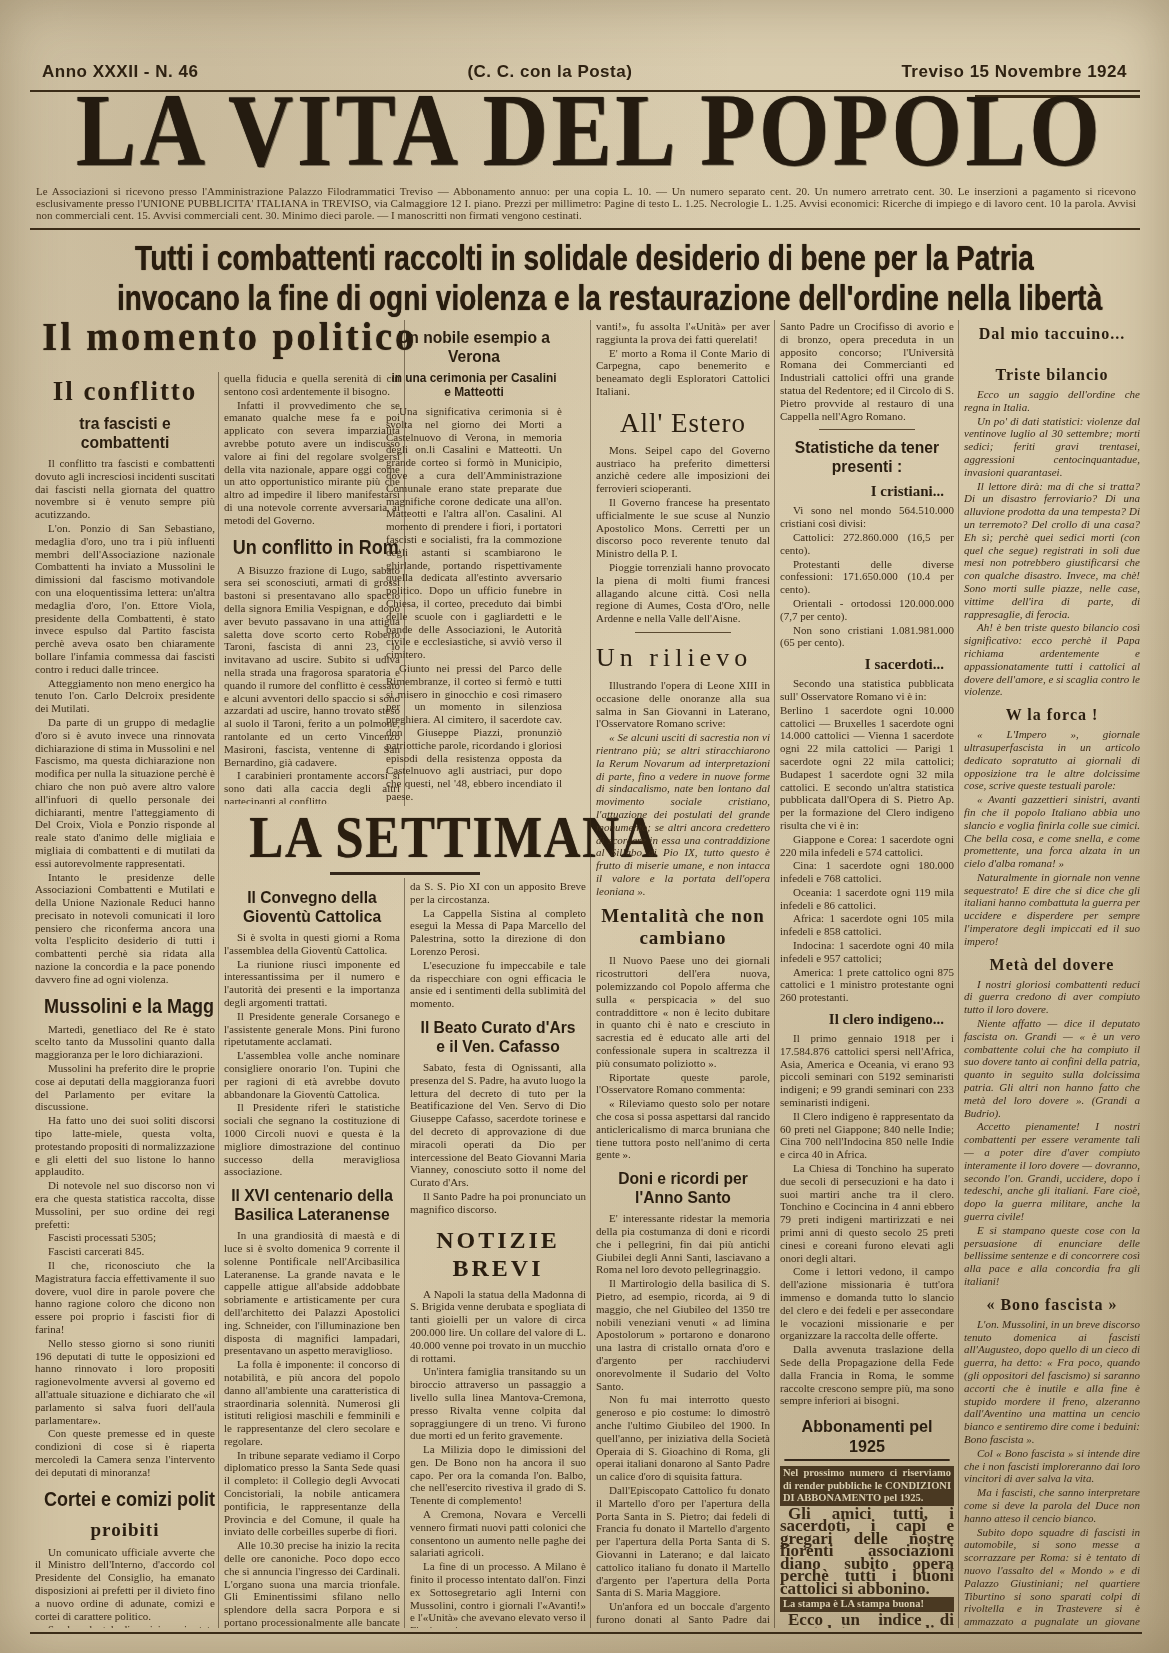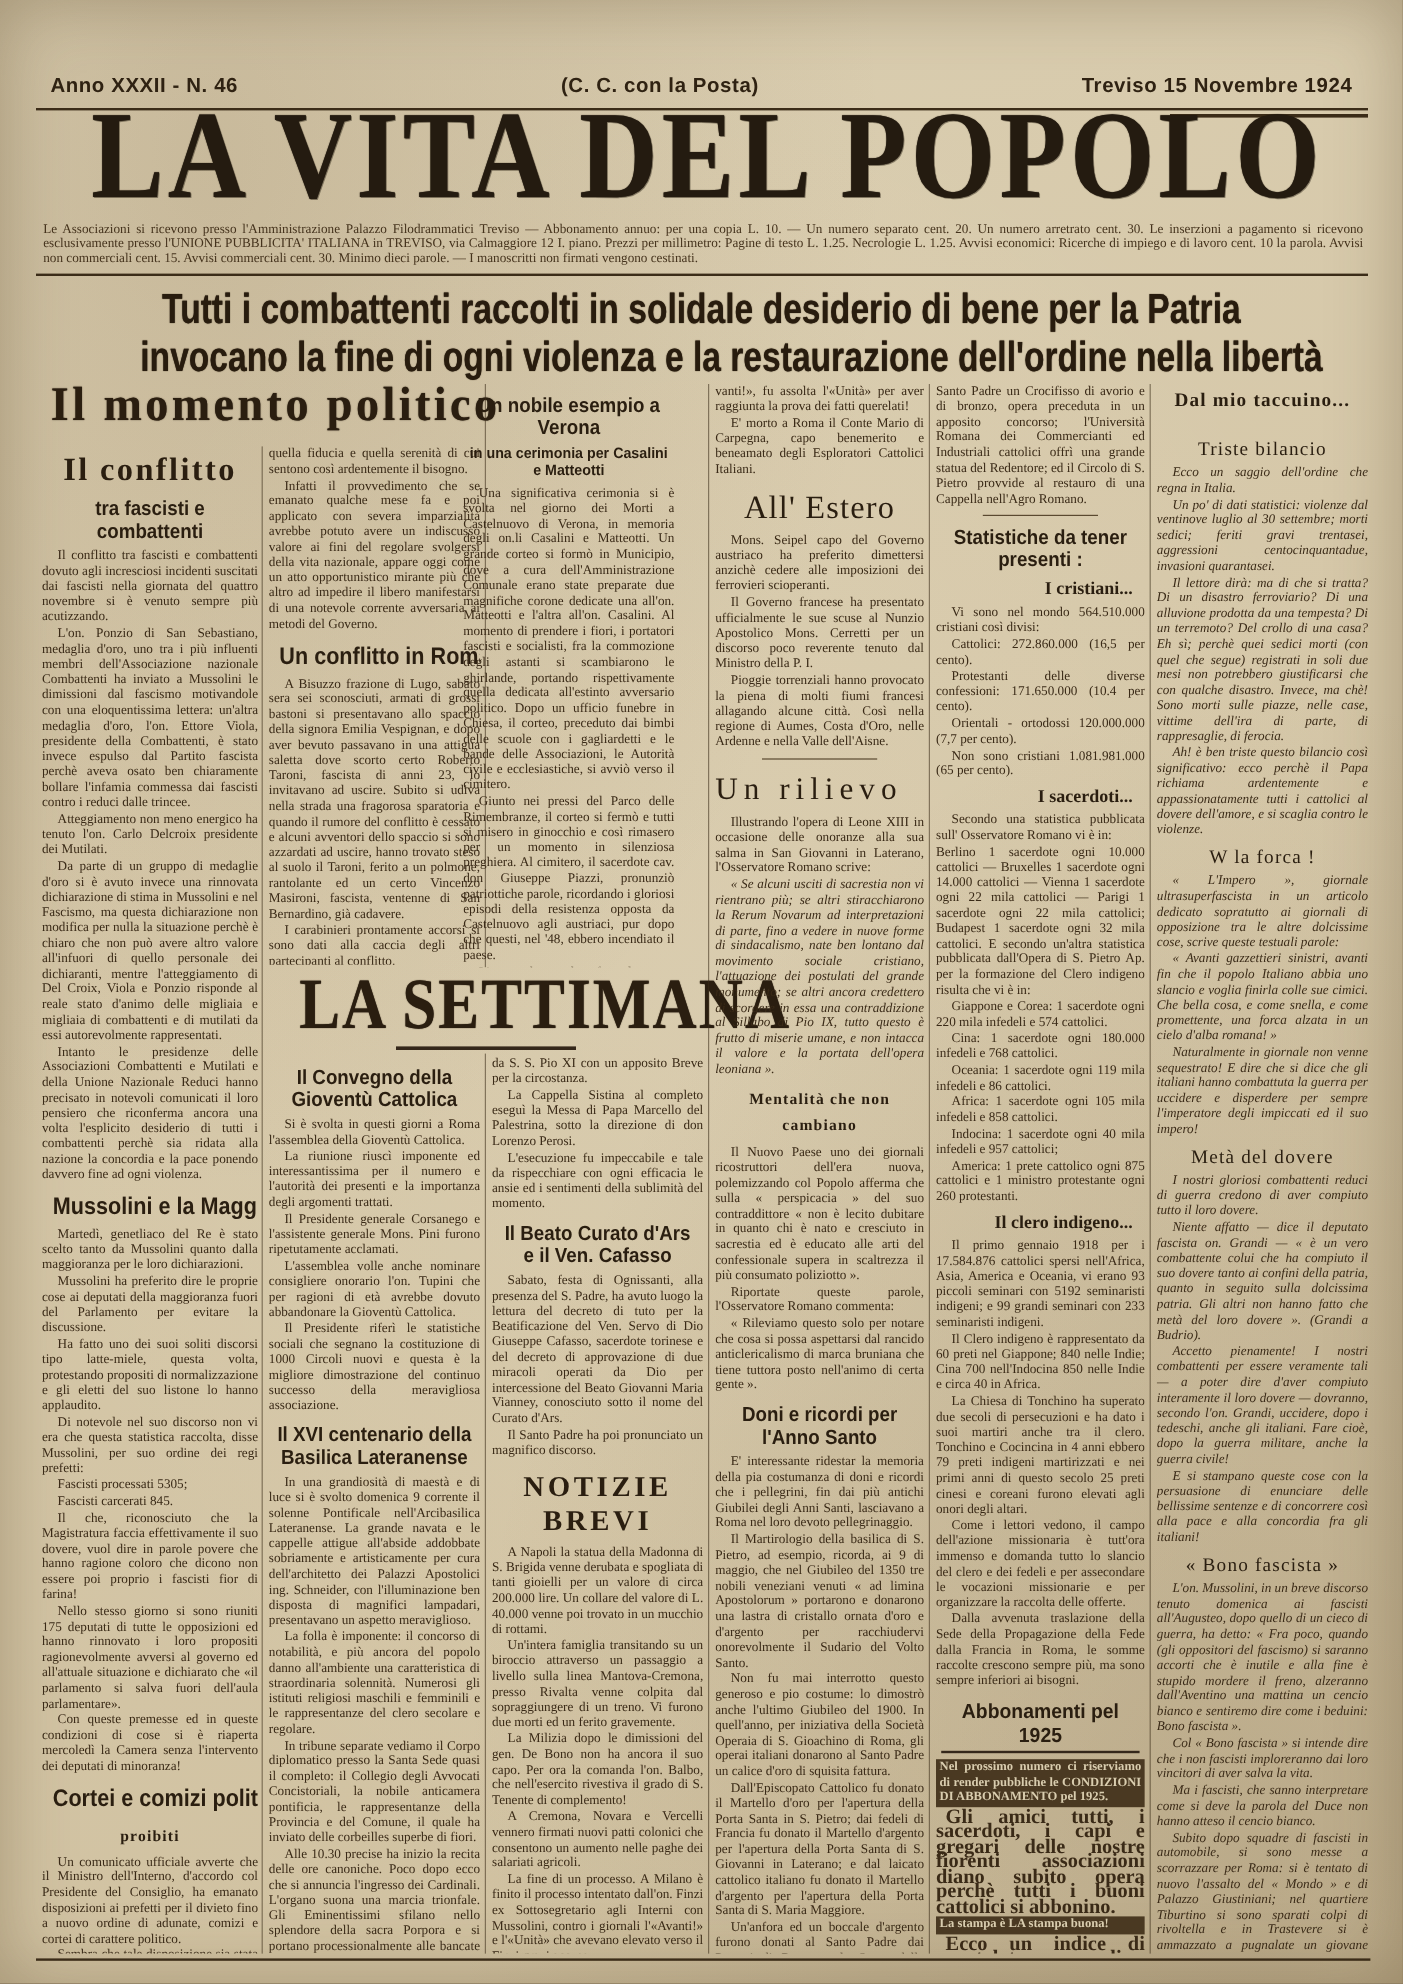--- a/index.html
+++ b/index.html
@@ -47,27 +47,27 @@
   .pc{text-indent:0;}
   .pi{font-style:italic;text-indent:13px;}
   .stat{text-indent:13px;}
   .h1f{font-weight:bold;font-size:27px;line-height:30px;text-align:center;letter-spacing:2px;margin:4px 0 2px;color:#2a1e10;}
   .h1s{font-family:"Liberation Sans",sans-serif;font-weight:bold;font-size:20px;line-height:23px;
        text-align:center;margin:9px 0 5px;color:#2a1e10;transform:scaleX(.9);white-space:nowrap;}
   .h2s{font-family:"Liberation Sans",sans-serif;font-weight:bold;font-size:17px;line-height:19px;
        text-align:center;margin:8px 0 5px;color:#2a1e10;transform:scaleX(.92);}
   .h3s{font-family:"Liberation Sans",sans-serif;font-weight:bold;font-size:12.5px;line-height:14px;
        text-align:center;margin:0 0 6px;color:#2a1e10;transform:scaleX(.95);}
-  .hser{font-weight:bold;font-size:13px;line-height:22px;text-align:center;letter-spacing:1px;margin:8px 0 5px;color:#2a1e10;}
+  .hser{font-weight:bold;font-size:19px;line-height:22px;text-align:center;letter-spacing:1px;margin:8px 0 5px;color:#2a1e10;}
   .hr1{font-size:27px;line-height:30px;text-align:center;margin:10px 0 6px;color:#2a1e10;letter-spacing:1px;}
   .hr2{font-weight:normal;font-size:26px;line-height:30px;text-align:left;letter-spacing:5px;margin:10px 0 6px;color:#2a1e10;}
   .hcaps{font-weight:bold;font-size:24px;line-height:28px;text-align:center;letter-spacing:3px;margin:10px 0 6px;color:#2a1e10;}
   .hsub{font-weight:bold;font-size:15px;line-height:18px;text-align:right;padding-right:10px;margin:6px 0 4px;color:#2a1e10;}
   .htac{font-weight:bold;font-size:16px;line-height:24px;text-align:center;letter-spacing:1px;margin:2px 0 19px;color:#2a1e10;}
-  .hbil{font-weight:normal;font-size:16px;line-height:19px;text-align:center;letter-spacing:1px;margin:7px 0 4px;color:#2a1e10;}
+  .hbil{font-weight:bold;font-size:16px;line-height:19px;text-align:center;letter-spacing:1px;margin:7px 0 4px;color:#2a1e10;}
   .habb{font-family:"Liberation Sans",sans-serif;font-weight:bold;font-size:17px;line-height:20px;
         text-align:center;margin:10px 0 5px;border-bottom:2px solid #34271a;padding-bottom:2px;color:#2a1e10;transform:scaleX(.95);}
   .rev{background:#4a3922;color:#d9cdaf;font-weight:bold;font-size:10.5px;line-height:12.5px;
        padding:1px 3px;margin:2px 0;text-indent:0;}
   .boxp{font-weight:bold;font-size:17px;line-height:12.5px;margin:2px 0;text-indent:8px;}
   .sep{height:1px;background:#5a4930;width:55%;margin:7px auto 6px;}
   .vline{position:absolute;width:1px;background:rgba(58,44,24,.55);}
 </style>
 </head>
 <body>
@@ -110,21 +110,21 @@
       <div class="b p">Da parte di un gruppo di medaglie d'oro si è avuto invece una rinnovata dichiarazione di stima in Mussolini e nel Fascismo, ma questa dichiarazione non modifica per nulla la situazione perchè è chiaro che non può avere altro valore all'infuori di quello personale dei dichiaranti, mentre l'atteggiamento di Del Croix, Viola e Ponzio risponde al reale stato d'animo delle migliaia e migliaia di combattenti e di mutilati da essi autorevolmente rappresentati.</div>
       <div class="b p">Intanto le presidenze delle Associazioni Combattenti e Mutilati e della Unione Nazionale Reduci hanno precisato in notevoli comunicati il loro pensiero che riconferma ancora una volta l'esplicito desiderio di tutti i combattenti perchè sia ridata alla nazione la concordia e la pace ponendo davvero fine ad ogni violenza.</div>
       <div class="b h1s">Mussolini e la Maggioranza</div>
       <div class="b p">Martedì, genetliaco del Re è stato scelto tanto da Mussolini quanto dalla maggioranza per le loro dichiarazioni.</div>
       <div class="b p">Mussolini ha preferito dire le proprie cose ai deputati della maggioranza fuori del Parlamento per evitare la discussione.</div>
       <div class="b p">Ha fatto uno dei suoi soliti discorsi tipo latte-miele, questa volta, protestando propositi di normalizzazione e gli eletti del suo listone lo hanno applaudito.</div>
       <div class="b p">Di notevole nel suo discorso non vi era che questa statistica raccolta, disse Mussolini, per suo ordine dei regi prefetti:</div>
       <div class="b stat">Fascisti processati 5305;</div>
       <div class="b stat">Fascisti carcerati 845.</div>
       <div class="b p">Il che, riconosciuto che la Magistratura faccia effettivamente il suo dovere, vuol dire in parole povere che hanno ragione coloro che dicono non essere poi proprio i fascisti fior di farina!</div>
-      <div class="b p">Nello stesso giorno si sono riuniti 175 deputati di tutte le opposizioni ed hanno rinnovato i loro propositi ragionevolmente avversi al governo ed all'attuale situazione e dichiarato che «il parlamento si salva fuori dell'aula parlamentare».</div>
+      <div class="b p">Nello stesso giorno si sono riuniti 196 deputati di tutte le opposizioni ed hanno rinnovato i loro propositi ragionevolmente avversi al governo ed all'attuale situazione e dichiarato che «il parlamento si salva fuori dell'aula parlamentare».</div>
       <div class="b p">Con queste premesse ed in queste condizioni di cose si è riaperta mercoledì la Camera senza l'intervento dei deputati di minoranza!</div>
       <div class="b h1s">Cortei e comizi politici</div>
       <div class="b hser">proibiti</div>
       <div class="b p">Un comunicato ufficiale avverte che il Ministro dell'Interno, d'accordo col Presidente del Consiglio, ha emanato disposizioni ai prefetti per il divieto fino a nuovo ordine di adunate, comizi e cortei di carattere politico.</div>
       <div class="b p">Sembra che tale disposizione sia stata presa allo scopo di evitare l'effettuarsi di una grande manifestazione che i Combattenti d'Italia avevano in animo di compiere in Roma l'11 Novembre per il genetliaco di S. M. il Re.</div>
     </div>
   <div class="abs col" style="top:372px;left:224px;width:176px;height:432px;">
       <div class="b pc">quella fiducia e quella serenità di cui sentono così ardentemente il bisogno.</div>
       <div class="b p">Infatti il provvedimento che se emanato qualche mese fa e poi applicato con severa imparzialità avrebbe potuto avere un indiscusso valore ai fini del regolare svolgersi della vita nazionale, appare oggi come un atto opportunistico mirante più che altro ad impedire il libero manifestarsi di una notevole corrente avversaria ai metodi del Governo.</div>
       <div class="b h1s">Un conflitto in Romagna</div>

